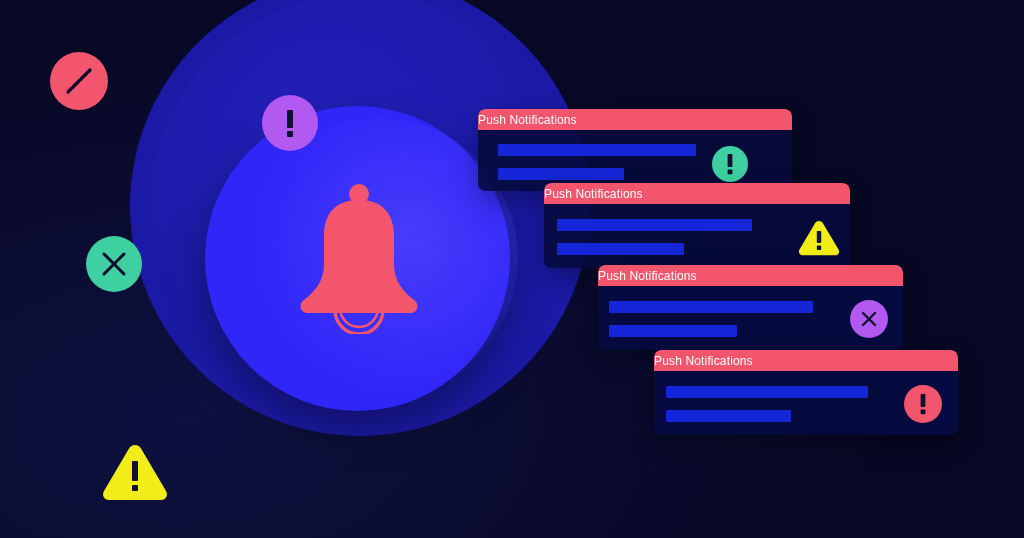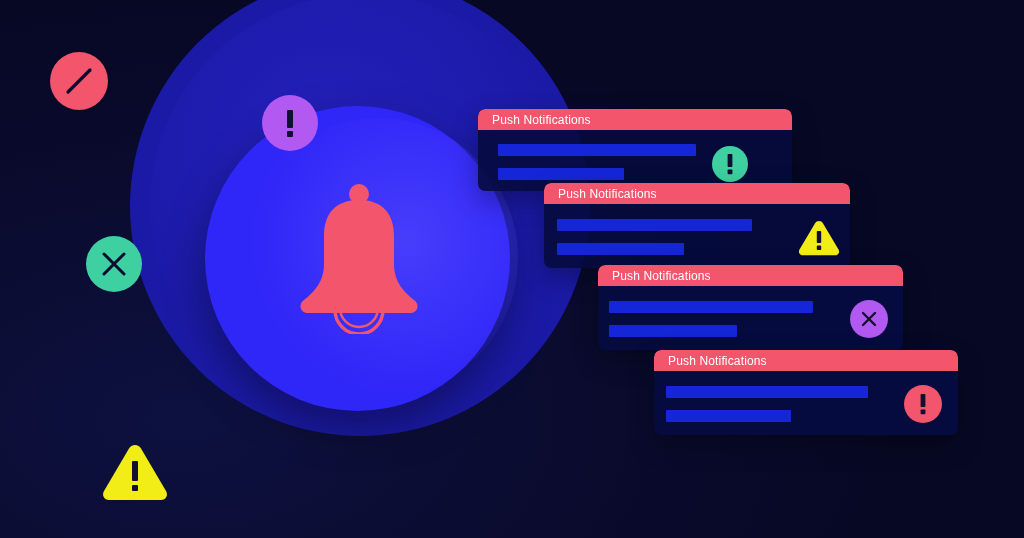--- a/index.html
+++ b/index.html
@@ -92,21 +92,20 @@
     box-shadow: 0 10px 26px rgba(0,0,0,0.30);
   }
   .card-blend {
     background: rgba(5, 11, 62, 0.90);
   }
   .card-head {
     height: 21px;
     background: #f2556c;
     display: flex;
     align-items: center;
-    padding-left: 14px;
     border-radius: 7px 7px 0 0;
   }
   .card-title {
     color: #ffffff;
     font-size: 12px;
     letter-spacing: 0.15px;
     line-height: 1;
     white-space: nowrap;
   }
   .card-body {

